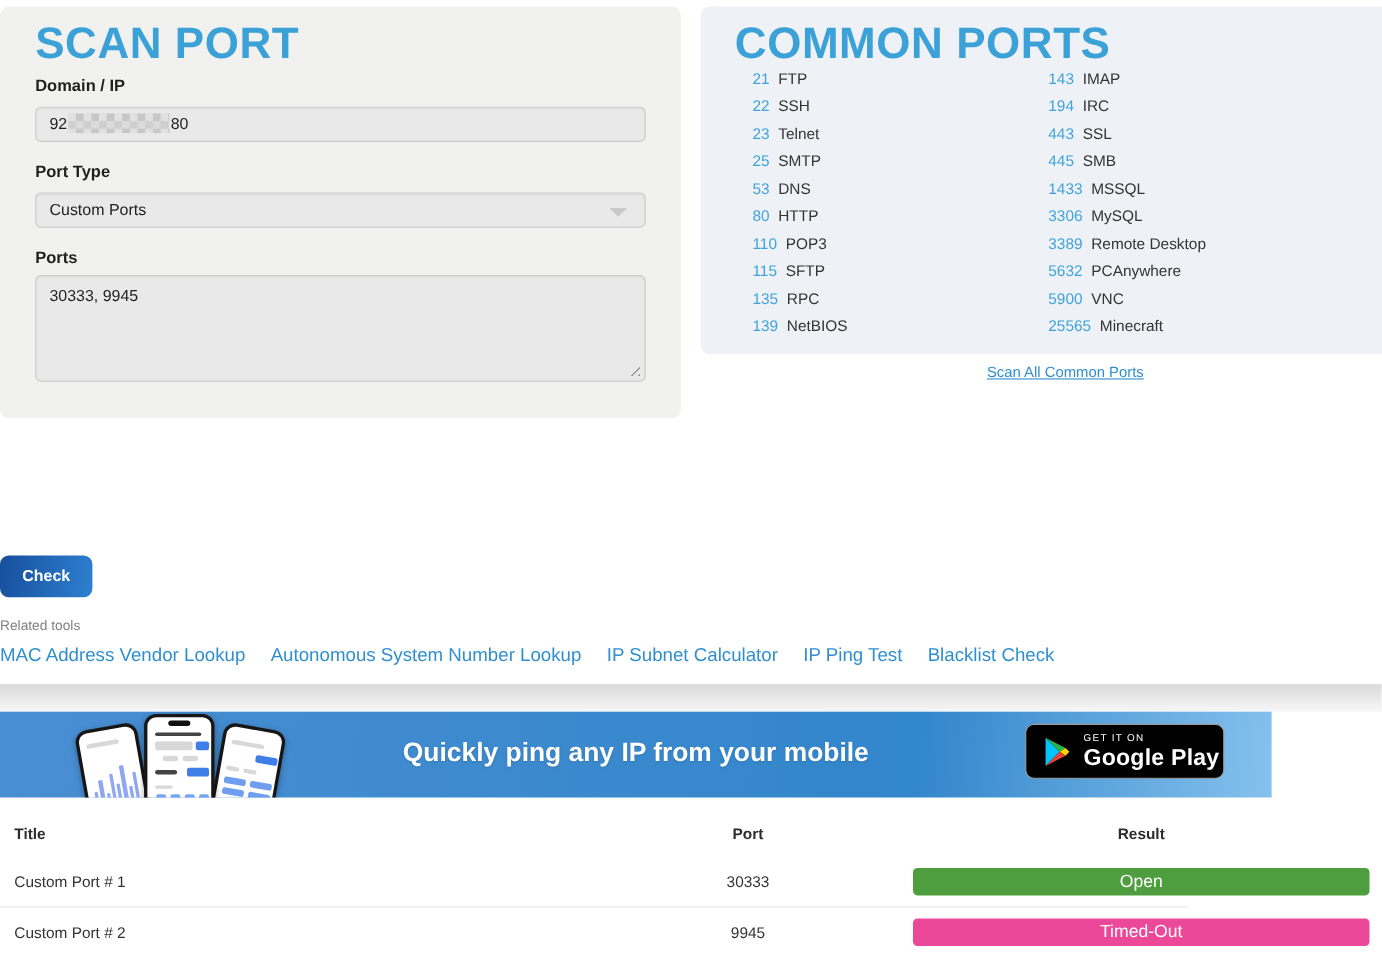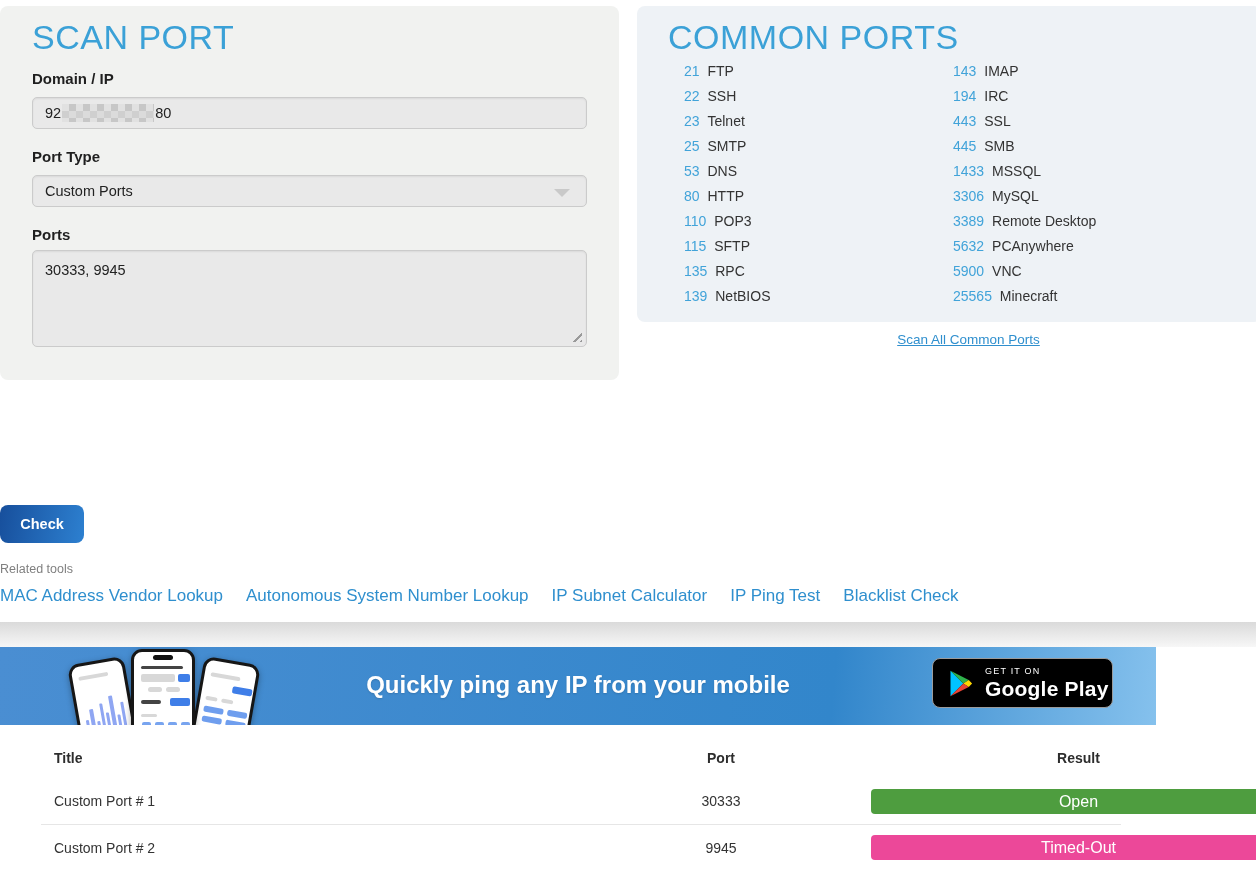--- a/index.html
+++ b/index.html
@@ -4,21 +4,21 @@
 <style>
   * { margin:0; padding:0; box-sizing:border-box; }
   html,body { width:1256px; height:875px; overflow:hidden; background:#fff;
     font-family:"Liberation Sans","DejaVu Sans",sans-serif; color:#333; }
 
   
   .panel-left { position:absolute; left:0; top:6px; width:619px; height:374px;
     background:#f1f2f0; border-radius:8px; }
   .panel-right { position:absolute; left:637px; top:6px; width:625px; height:316px;
     background:#eef2f6; border-radius:8px; }
-  .panel-title { position:absolute; font-size:34px; font-weight:400; color:#3ba1d7; letter-spacing:0.5px; }
+  .panel-title { position:absolute; font-size:40px; font-weight:700; color:#3ba1d7; letter-spacing:0.5px; }
 
   .field-label { position:absolute; left:32px; font-size:15px; font-weight:700; color:#1f1f1f; }
 
   .ctl { position:absolute; left:32px; width:555px; background:#e9e9e9;
     border:1px solid #cbcbcb; border-radius:5px; box-shadow:inset 0 1px 2px rgba(0,0,0,.07);
     font-size:14.5px; color:#222; font-family:inherit; }
   .input-row { height:32px; line-height:30px; padding:0 12px; }
   .redact-px { display:inline-block; width:92px; height:18px; vertical-align:-4px; margin:0 1px;
     background: conic-gradient(#c3c3c3 90deg, #d9d9d9 90deg 180deg, #cccccc 180deg 270deg, #e0e0e0 270deg);
     background-size:14px 14px; opacity:.9; }
@@ -69,21 +69,21 @@
   .mini-chart i { flex:1; background:#8fa6f2; border-radius:1px; }
 
   .gp-badge { position:absolute; right:43px; top:11px; width:181px; height:50px; background:#000;
     border:1px solid #9b9b9b; border-radius:8px; cursor:pointer; }
   .gp-tri { position:absolute; left:14px; top:9px; }
   .gp-texts { position:absolute; left:52px; top:7px; color:#fff; }
   .gp-top { font-size:9px; letter-spacing:1.2px; }
   .gp-bottom { font-size:21px; font-weight:600; margin-top:1px; letter-spacing:0.2px; }
 
   
-  .results { position:absolute; left:0; top:738px; width:1080px; font-size:14px;margin-left:41px; }
+  .results { position:absolute; left:0; top:738px; width:1080px; font-size:14px; }
   .hrow { display:flex; height:40px; align-items:center; font-weight:700; color:#2d2d2d; }
   .rrow { display:flex; height:46px; align-items:center; color:#333; }
   .rrow + .rrow { border-top:1px solid #e6e6e6; }
   .c-title { flex:0 0 560px; padding-left:13px; }
   .c-port  { flex:0 0 240px; text-align:center; }
   .c-result{ flex:0 0 415px; margin-left:30px; text-align:center; }
   .badge { display:block; width:100%; height:25px; line-height:25px; border-radius:4px;
     color:#fff; font-size:16px; text-align:center; }
   .badge.open { background:#4e9d3f; }
   .badge.timedout { background:#ec4899; }

